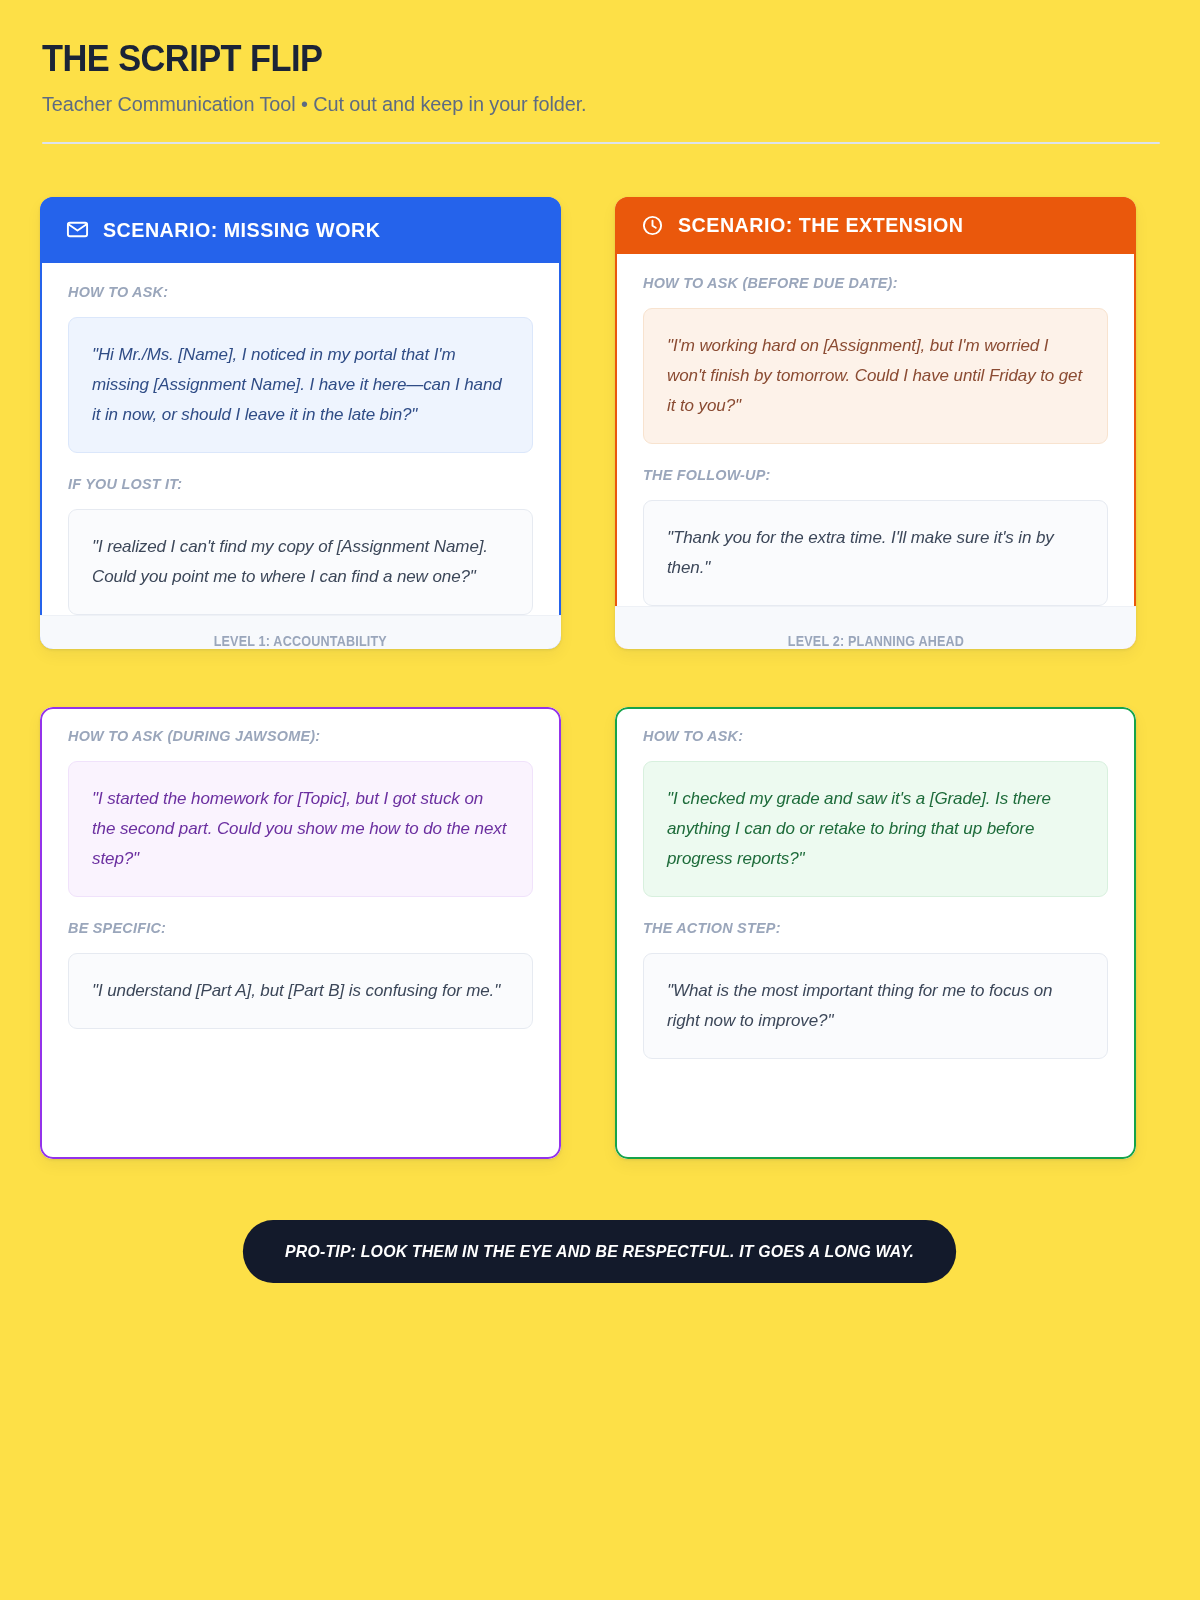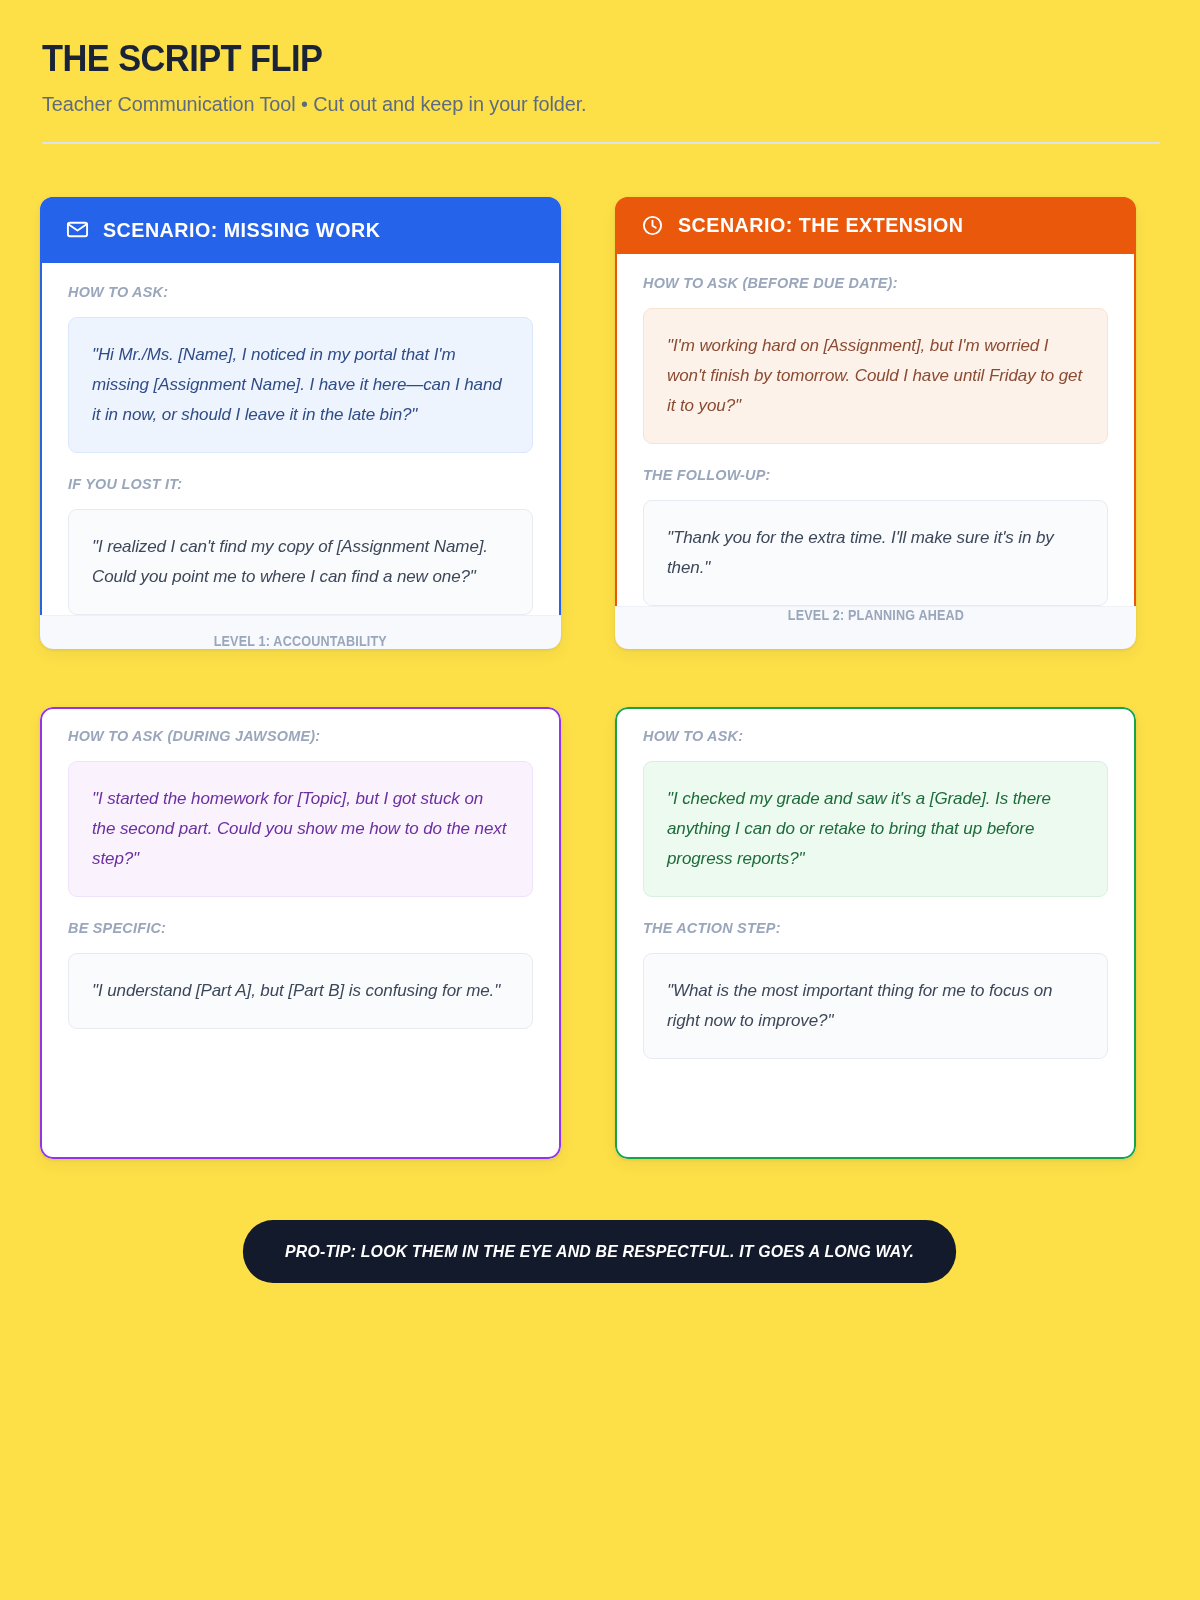--- a/index.html
+++ b/index.html
@@ -142,21 +142,21 @@
     color: #3c4759;
   }
 
   .gap-after-quote { height: 22px; }
 
   .card-foot {
     height: 53px;
     background: #f7f9fc;
     border-top: 1px solid #eef1f6;
     display: flex;
-    align-items: flex-start;
+    align-items: flex-end;
     justify-content: center;
     position: relative;
     z-index: 2;
   }
 
   .card-foot span {
     font-size: 14px;
     font-weight: 700;
     letter-spacing: 0.2px;
     color: #9aa6bb;

